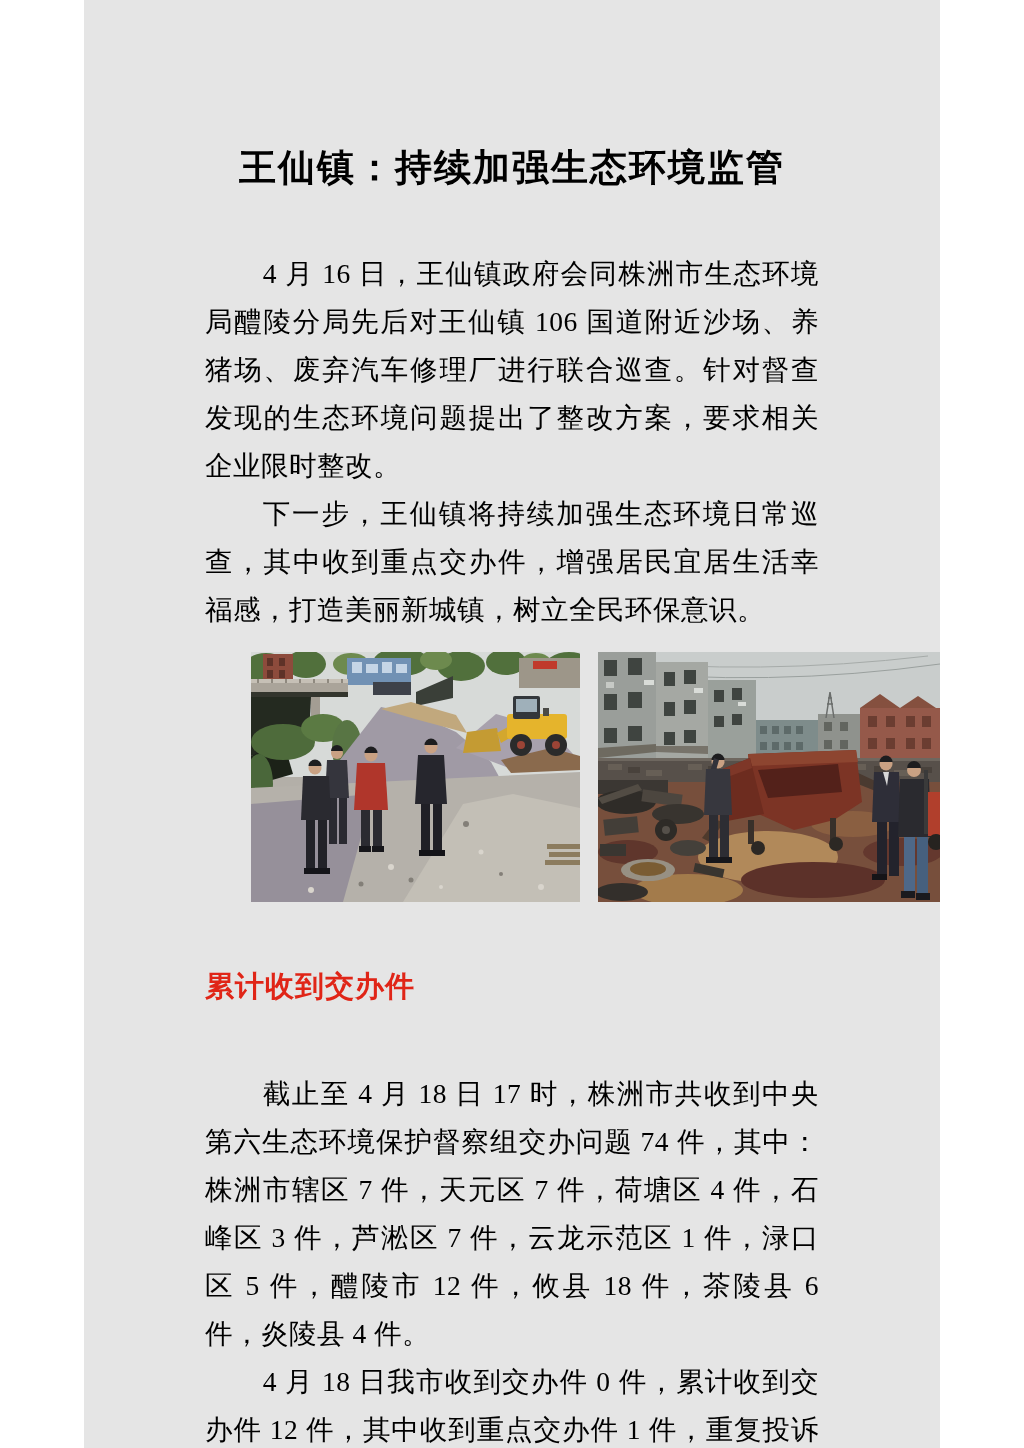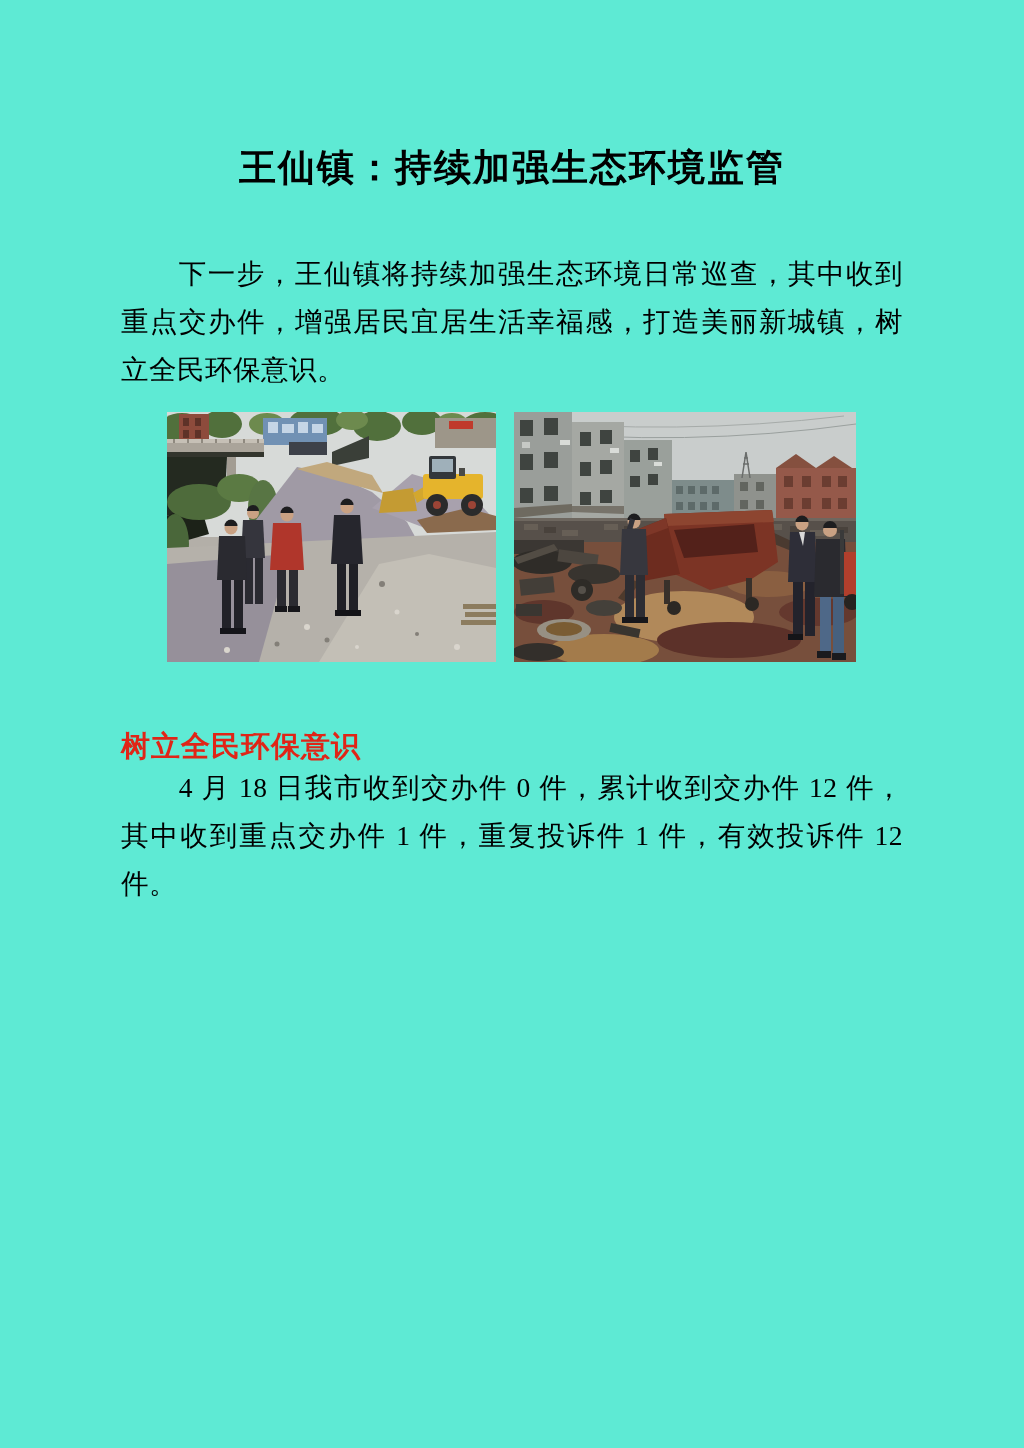--- a/index.html
+++ b/index.html
@@ -1,22 +1,22 @@
 <!DOCTYPE html>
 <html lang="zh"><head>
 <meta charset="utf-8">
 <style>
   html,body{margin:0;padding:0;background:#ffffff;}
   .page{
     position:relative;
-    width:1024px;height:1448px;
+    width:856px;height:1448px;
     margin:0 auto;
     box-sizing:border-box;
     padding:148px 121px 0 121px;
-    background:#5eead4;
+    background:#e5e5e5;
     font-family:"Liberation Serif","DejaVu Serif",serif;
     color:#000000;
     overflow:hidden;
   }
   .title{
     margin:0 0 62px 0;
     font-size:37px;line-height:40px;
     font-weight:700;
     text-align:center;
     letter-spacing:2px;
@@ -58,20 +58,21 @@
     font-size:22px;line-height:26px;
   }
 </style>
 </head>
 <body>
 
 <div class="page">
 
   <h1 class="title">王仙镇：持续加强生态环境监管</h1>
 
+  <p class="para">4 月 16 日，王仙镇政府会同株洲市生态环境局醴陵分局先后对王仙镇 106 国道附近沙场、养猪场、废弃汽车修理厂进行联合巡查。针对督查发现的生态环境问题提出了整改方案，要求相关企业限时整改。</p>
   <p class="para">下一步，王仙镇将持续加强生态环境日常巡查，其中收到重点交办件，增强居民宜居生活幸福感，打造美丽新城镇，树立全民环保意识。</p>
 
   <div class="photos">
 
     <figure class="photo" style="width:329px;height:250px;" aria-label="联合巡查现场：沙场砂石料堆、装载机与四名巡查人员">
       <svg width="329" height="250" viewBox="0 0 329 250" xmlns="http://www.w3.org/2000/svg">
         <rect width="329" height="250" fill="#b3afa8"></rect>
         <rect width="329" height="125" fill="#d7dad8"></rect>
 
         <g fill="#51703c">
@@ -369,18 +370,19 @@
         </g>
 
         <rect x="326" y="118" width="4" height="64" fill="#3a3a3a"></rect>
         <rect x="330" y="140" width="12" height="44" fill="#b13f2c"></rect>
         <circle cx="338" cy="190" r="8" fill="#262320"></circle>
       </svg>
     </figure>
 
   </div>
 
-  <h2 class="section-heading">树立全民环保意识</h2>
-
+  <h2 class="section-heading">累计收到交办件</h2>
+
+  <p class="para after-heading">截止至 4 月 18 日 17 时，株洲市共收到中央第六生态环境保护督察组交办问题 74 件，其中：株洲市辖区 7 件，天元区 7 件，荷塘区 4 件，石峰区 3 件，芦淞区 7 件，云龙示范区 1 件，渌口区 5 件，醴陵市 12 件，攸县 18 件，茶陵县 6 件，炎陵县 4 件。</p>
   <p class="para">4 月 18 日我市收到交办件 0 件，累计收到交办件 12 件，其中收到重点交办件 1 件，重复投诉件 1 件，有效投诉件 12 件。</p>
 
 
 </div>
 
 </body></html>

